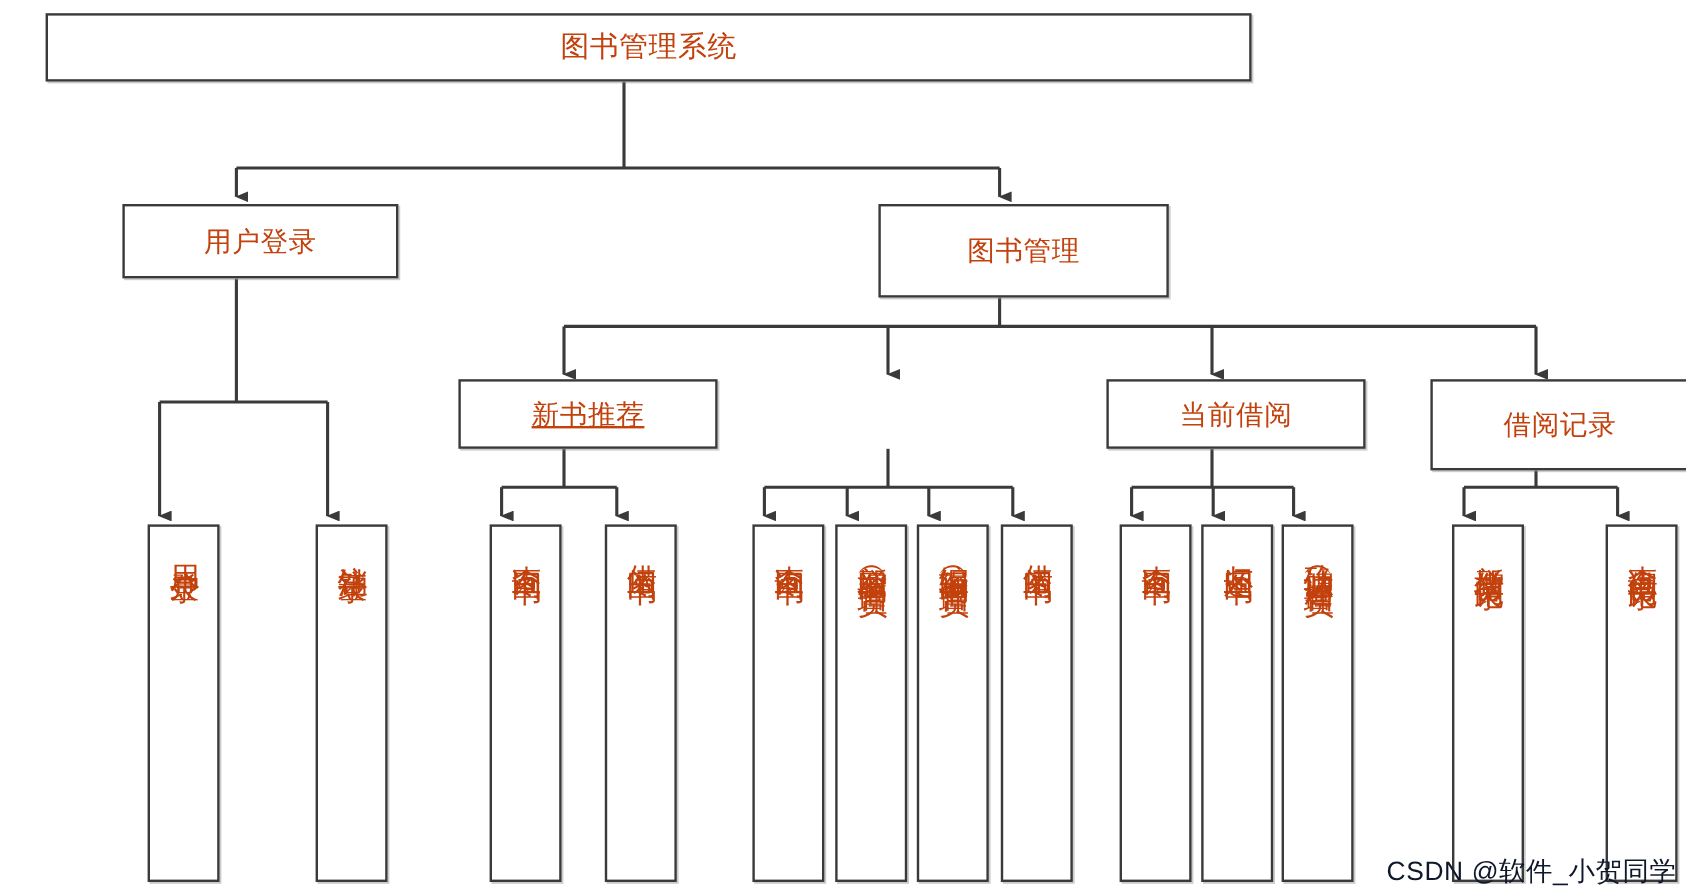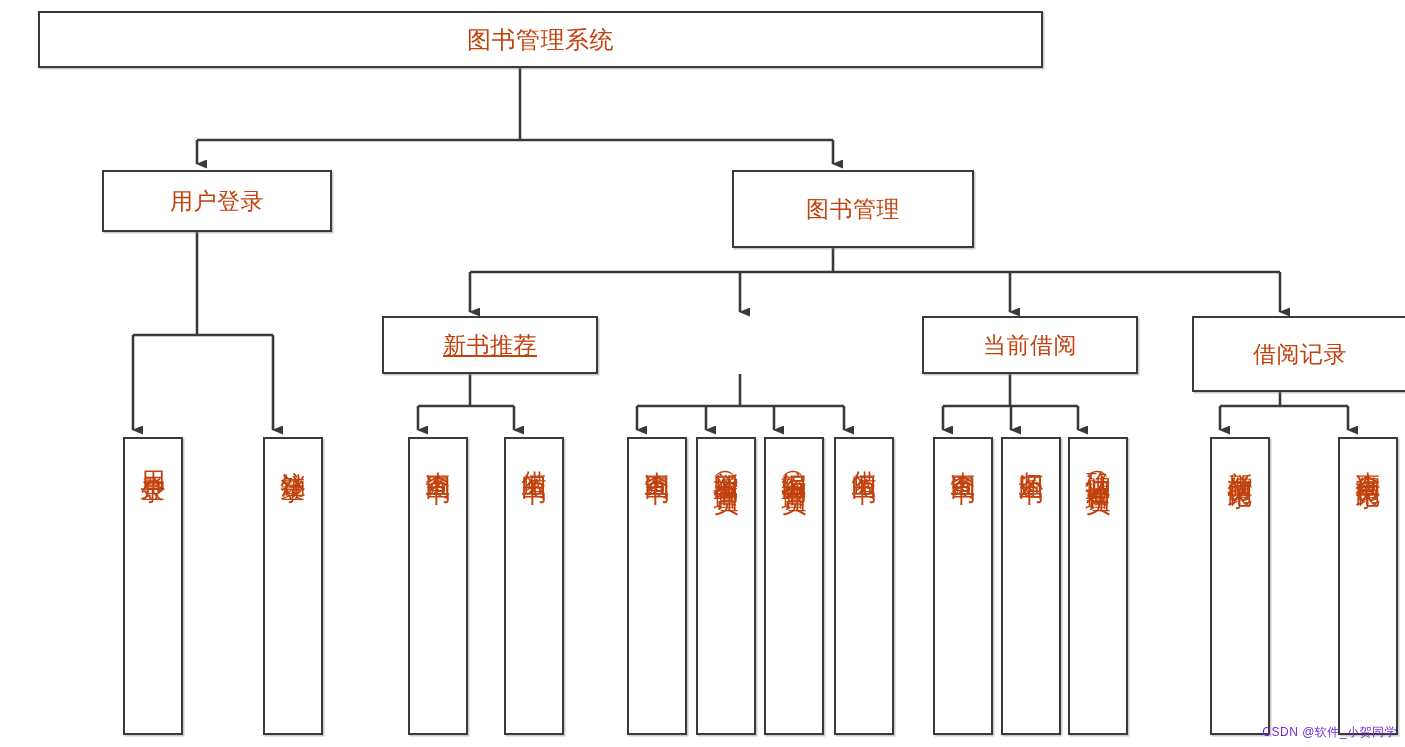--- a/index.html
+++ b/index.html
@@ -60,22 +60,22 @@
     text-orientation: upright;
     font-size: 25px;
     letter-spacing: 3px;
     line-height: 1;
   }
   .node.root .label { font-size: 24px; }
   .watermark {
     position: absolute;
     right: 8px;
     bottom: 6px;
-    font-size: 12px;
-    color: #6d28d9;
+    font-size: 22px;
+    color: #0f172a;
     letter-spacing: 0.5px;
     z-index: 20;
     white-space: nowrap;
   }
 </style>
 </head>
 <body>
 
 <div id="diagram-root">
 

